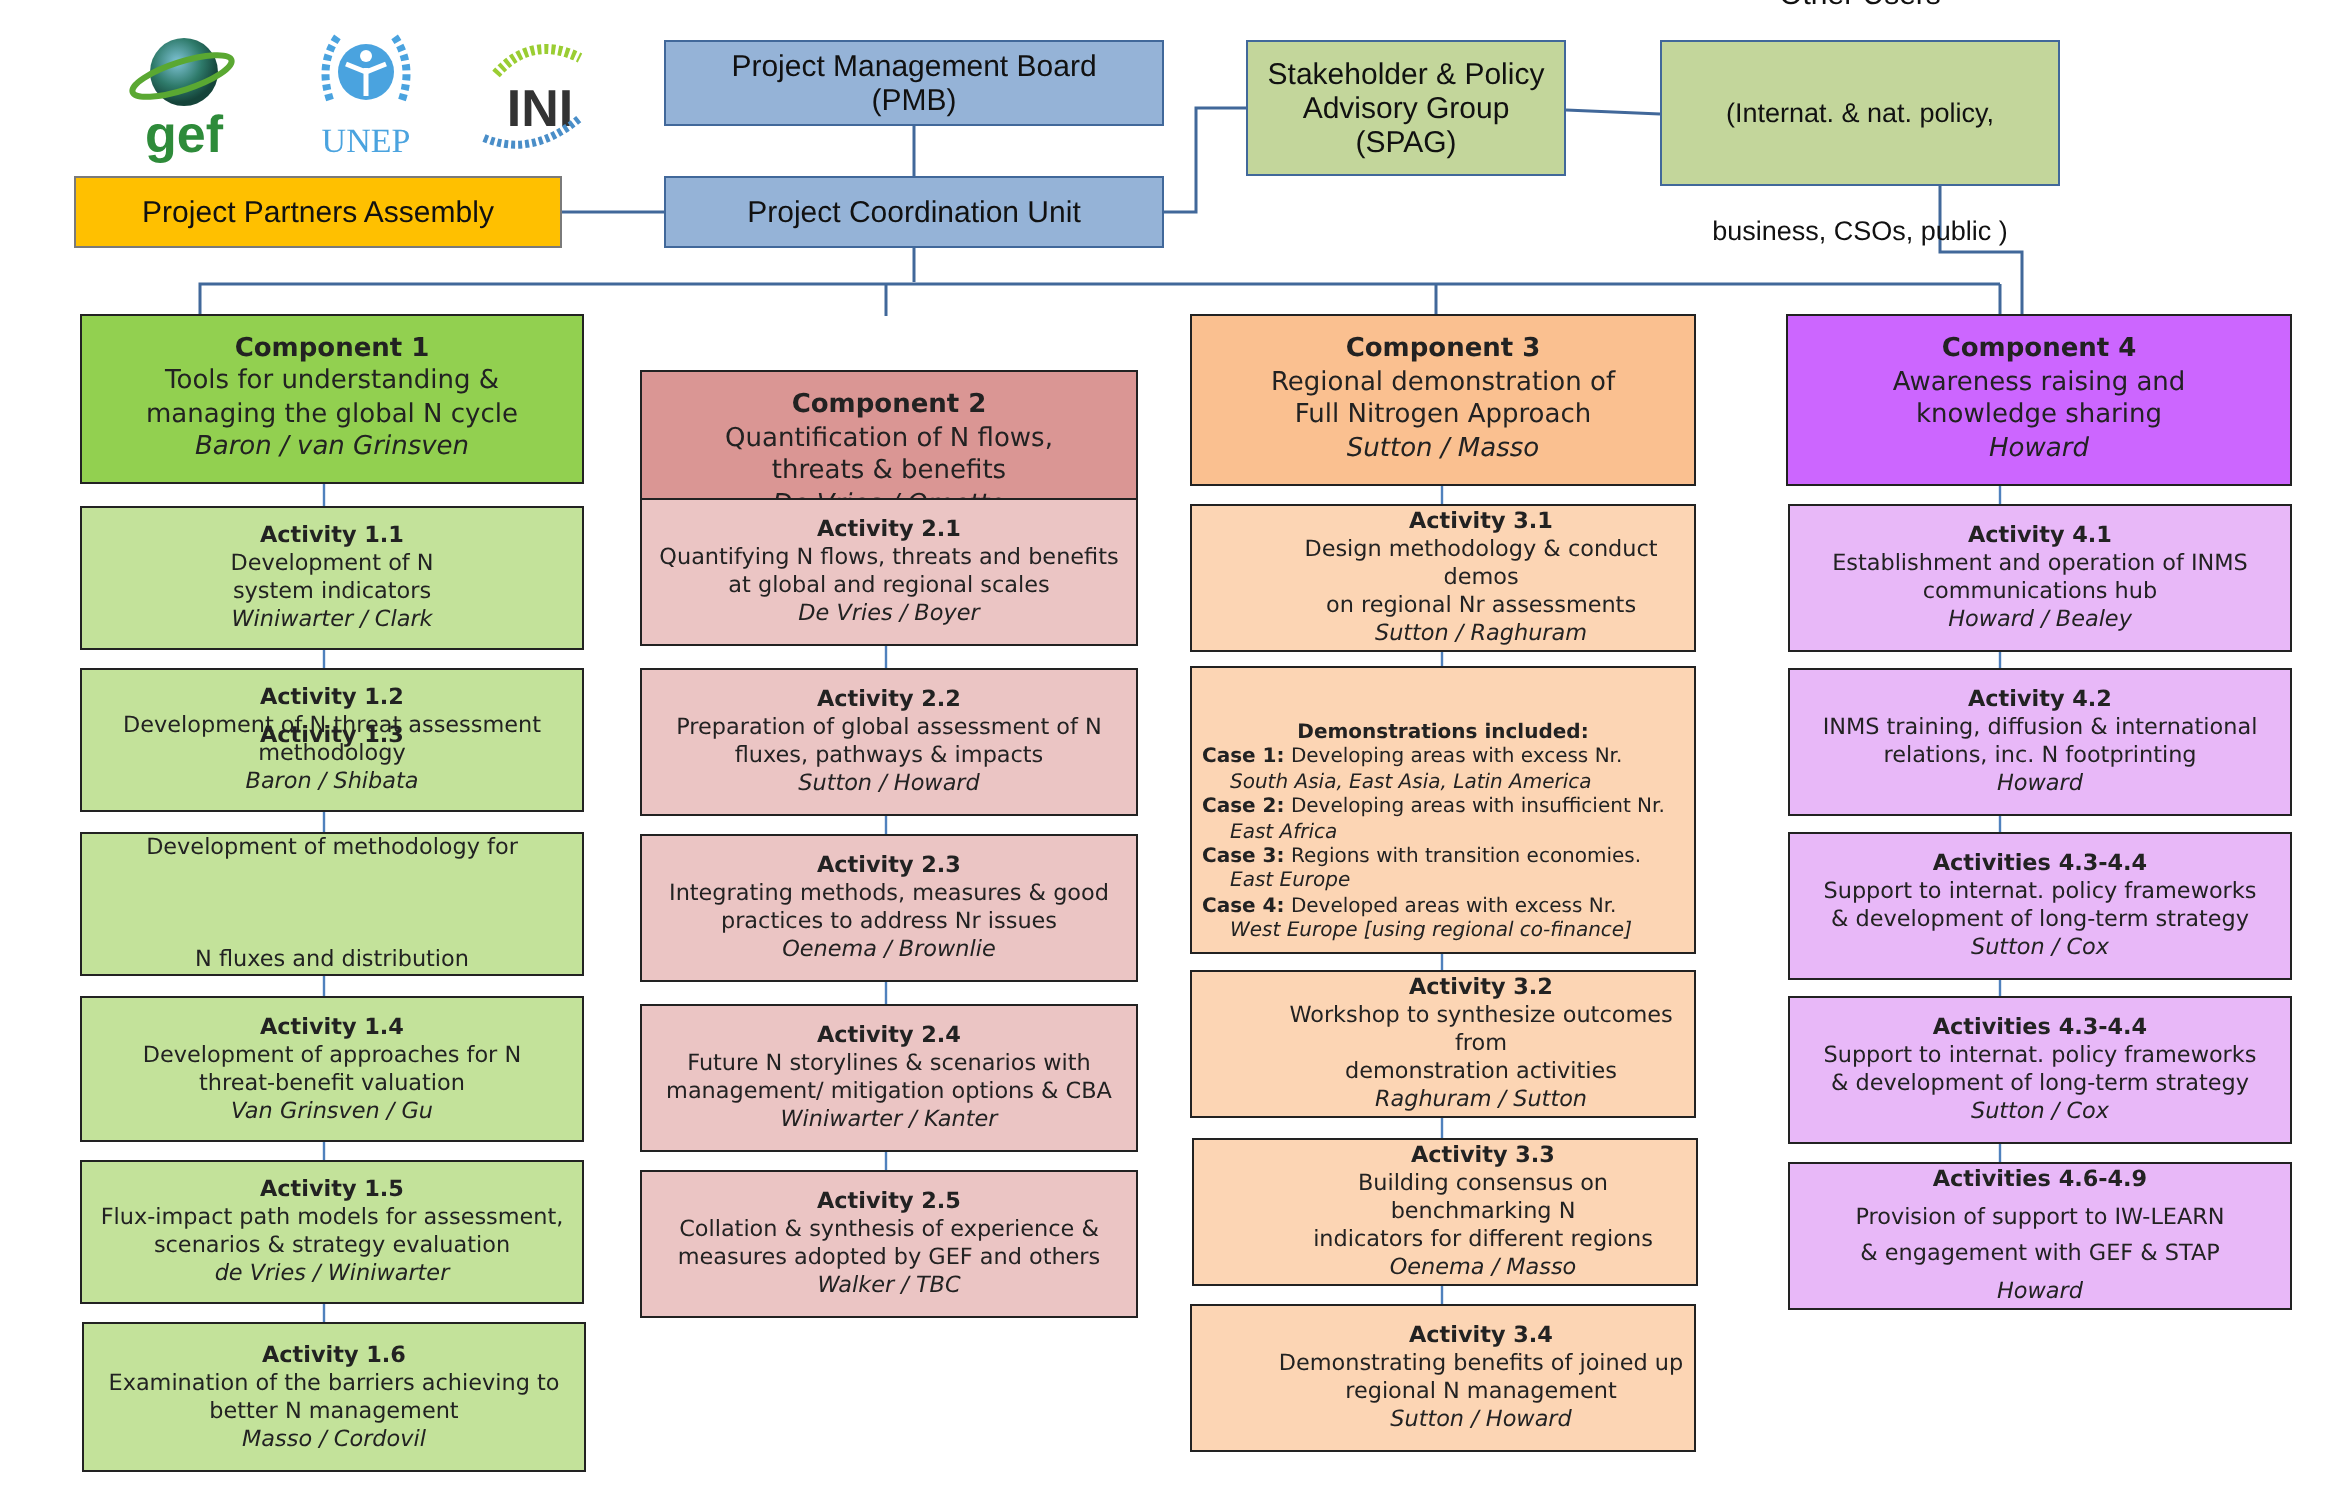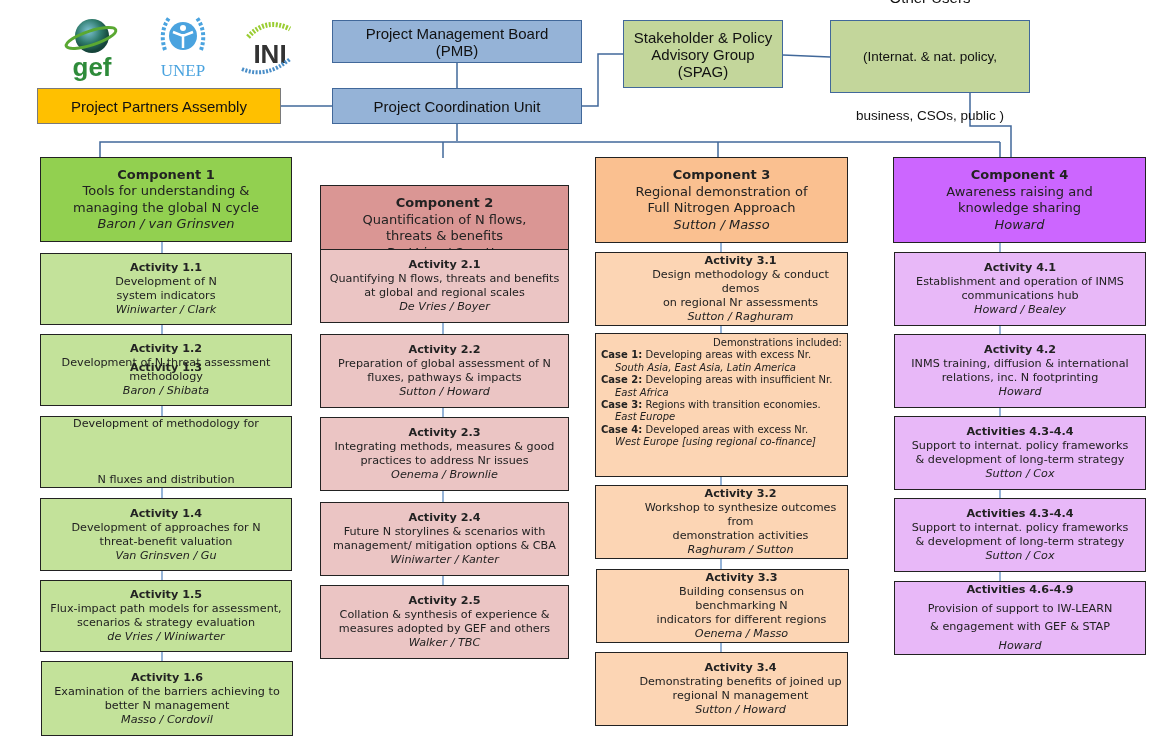--- a/index.html
+++ b/index.html
@@ -20,21 +20,21 @@
   .box .title { font-weight: bold; }
   .box .who { font-style: italic; }
   .comp { font-size: 13px; line-height: 16.5px; }
   .comp .title { font-size: 13px; }
   .c1h { background: #92d050; } .c1a { background: #c3e29a; }
   .c2h { background: #da9694; margin-top: 28px; } .c2a { background: #ebc5c4; }
   .c3h { background: #fac090; } .c3a { background: #fcd5b4; padding-left: 41px; }
   .c4h { background: #cc66ff; } .c4a { background: #e8b8f8; }
   .demo { align-items: stretch; justify-content: flex-start; text-align: left;
           font-size: 10px; line-height: 12.4px; padding: 3px 5px; }
-  .demo .head { text-align: right; font-weight: normal; }
+  .demo .head { text-align: center; font-weight: bold; margin-top: 24px; }
   .demo .case b { font-weight: bold; }
   .demo .region { font-style: italic; padding-left: 14px; }
   svg.lines { position: absolute; left: 0; top: 0; }
   .logo { position: absolute; }
 </style>
 </head>
 <body>
 
 <svg class="lines" width="1165" height="747">
   <g stroke="#41689a" stroke-width="1.5" fill="none">

